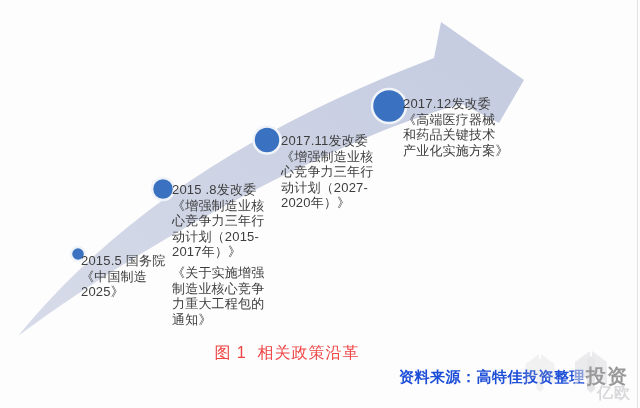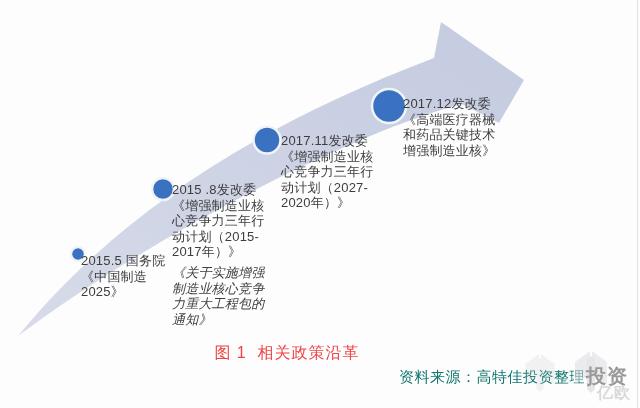--- a/index.html
+++ b/index.html
@@ -7,30 +7,30 @@
     position:relative;width:640px;height:408px;background:#fdfdfd;overflow:hidden;
     font-family:"Liberation Sans","DejaVu Sans",sans-serif;color:#3d3d3d;
   }
   .layer{position:absolute;left:0;top:0;}
   .note{
     position:absolute;width:114px;font-size:13px;line-height:15.5px;
     color:#3d3d3d;white-space:pre-line;letter-spacing:0.2px;
   }
   .m1{left:81px;top:253px;}
   .m2a{left:172px;top:182px;}
-  .m2b{left:172px;top:265px;font-style:italic;}
+  .m2b{left:172px;top:265px;}
   .m3{left:281px;top:133px;}
   .m4{left:403px;top:96px;}
   .caption{
     position:absolute;left:107px;top:343px;width:360px;text-align:center;
     font-size:16px;color:#ef4444;letter-spacing:1px;white-space:pre;
   }
   .source{
-    position:absolute;left:399px;top:368px;font-size:15px;font-weight:normal;
-    color:#0f766e;letter-spacing:0.5px;
+    position:absolute;left:399px;top:368px;font-size:15px;font-weight:bold;
+    color:#1d4ed8;letter-spacing:0.5px;
   }
   .wm-text{
     position:absolute;left:586px;top:363px;font-size:20px;color:#999999;
     font-weight:600;letter-spacing:1px;
   }
   .wm-brand{
     position:absolute;left:597px;top:383px;font-size:16px;color:#d9d9dc;
     font-weight:bold;letter-spacing:1px;
   }
   .wm-logo{position:absolute;left:569px;top:349px;opacity:0.55;}
@@ -78,21 +78,21 @@
 力重大工程包的
 通知》</div>
   <div class="note m3">2017.11发改委
 《增强制造业核
 心竞争力三年行
 动计划（2027-
 2020年）》</div>
   <div class="note m4">2017.12发改委
 《高端医疗器械
 和药品关键技术
-增强制造业核》</div>
+产业化实施方案》</div>
 
   <div class="caption">图 1  相关政策沿革</div>
   <div class="source">资料来源：高特佳投资整理</div>
 
   <svg class="wm-logo-faint" width="40" height="42" viewBox="0 0 44 46">
     <path d="M21 2 L6 13 L6 36 L21 25 Z" fill="#bfbfc6"></path>
     <path d="M23 2 L38 13 L38 36 L23 25 Z" fill="#bfbfc6"></path>
     <path d="M18 10 L22 7 L26 10 L26 40 L22 44 L18 40 Z" fill="#bfbfc6"></path>
   </svg>
   <svg class="wm-logo" width="44" height="46" viewBox="0 0 44 46">

